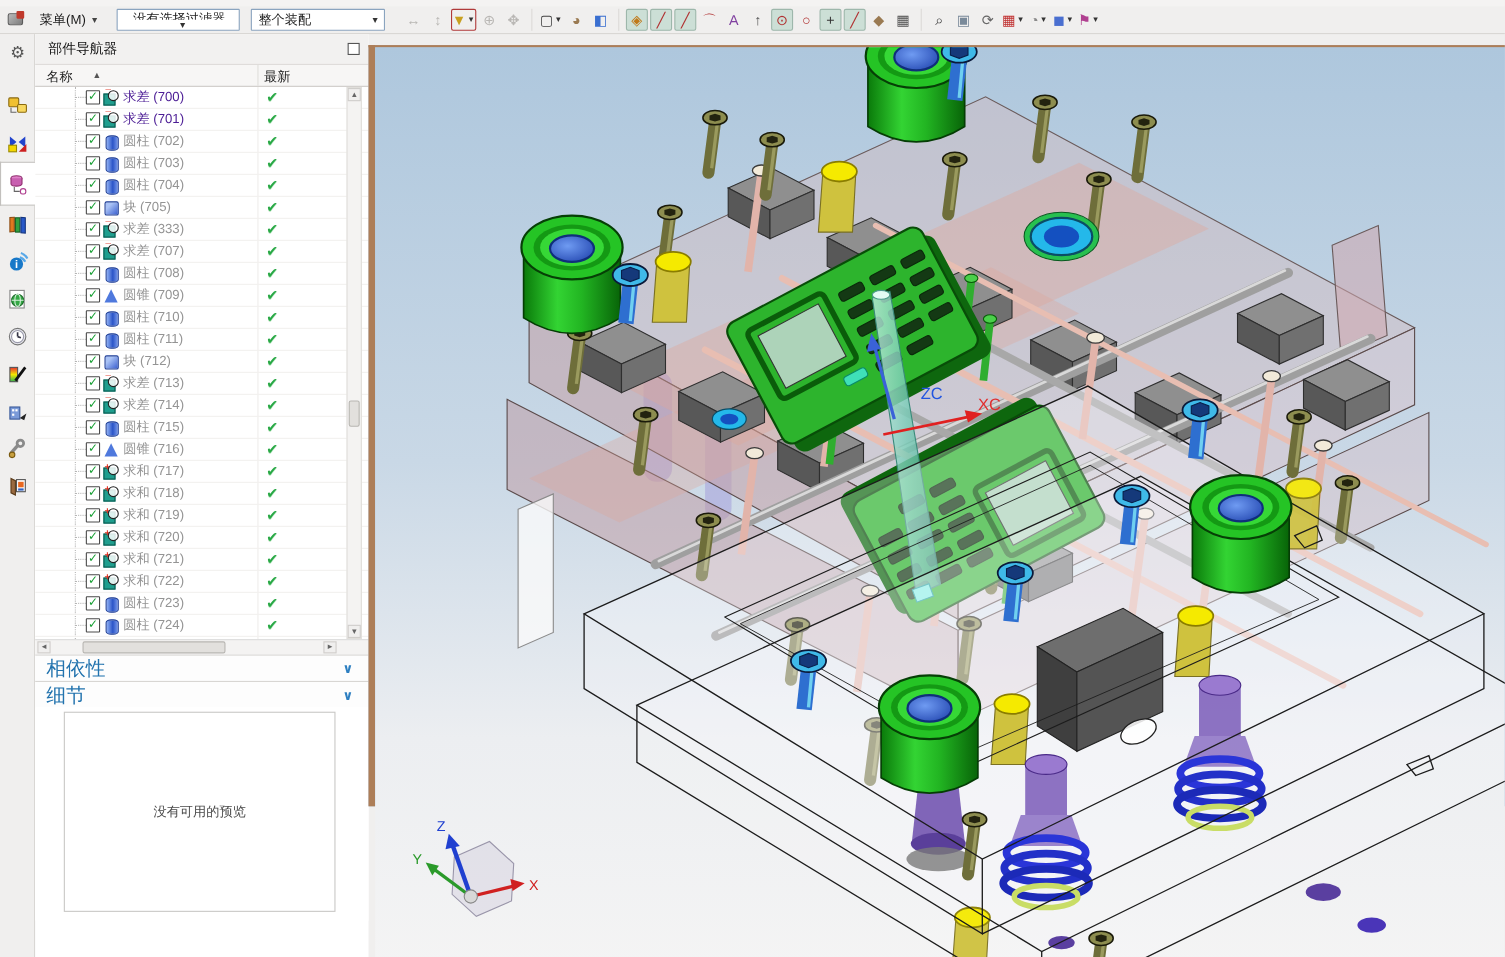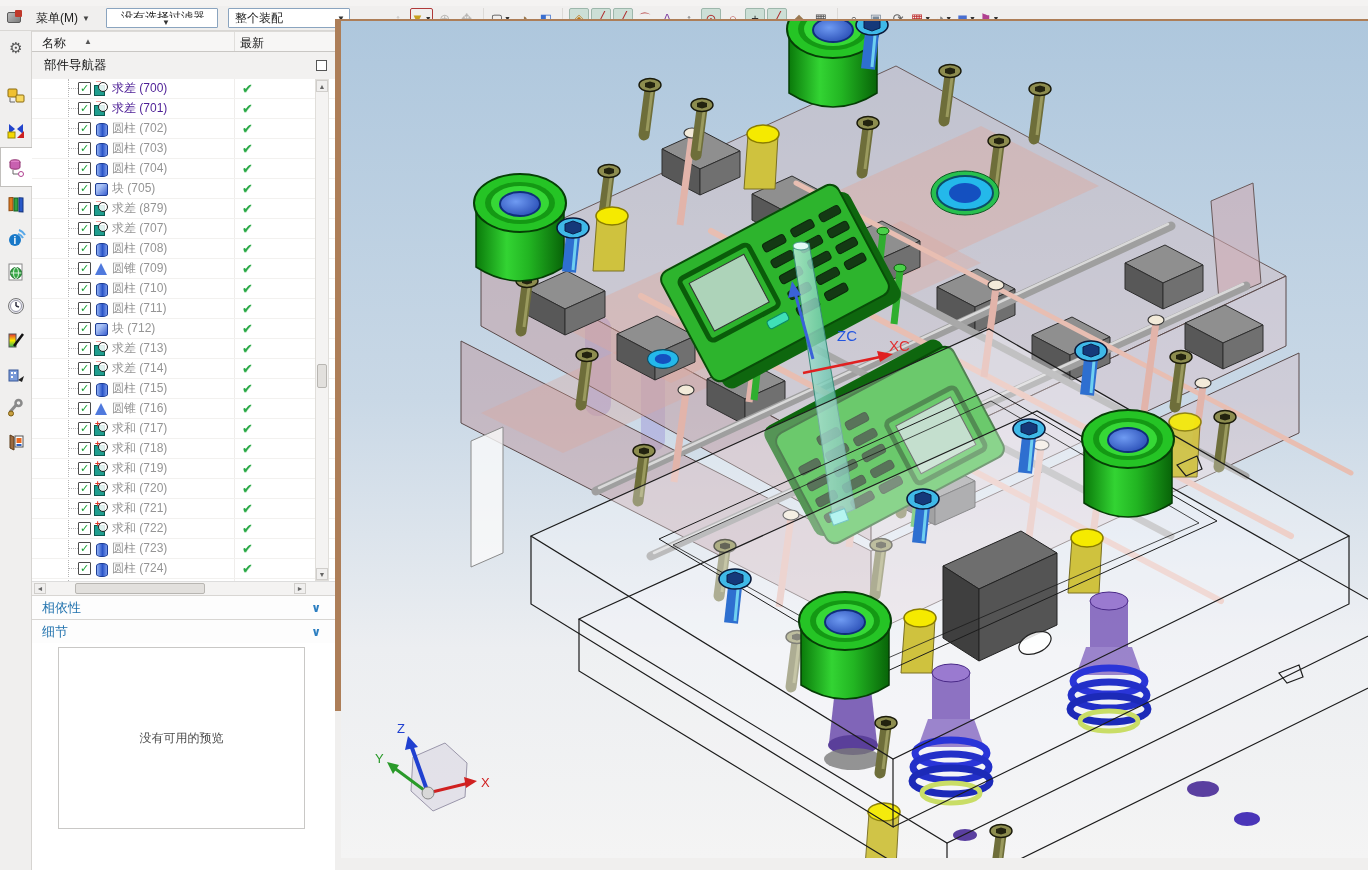--- a/index.html
+++ b/index.html
@@ -94,29 +94,29 @@
     background:#e2e0dd; border:1px solid #b8b6b2; border-radius:2px; }
   #hscroll { position:relative; height:14px; background:#f4f3f2; border-top:1px solid #ddd; }
   #hscroll .arr { position:absolute; top:1px; width:12px; height:11px; font-size:7px; color:#666;
     display:flex; align-items:center; justify-content:center; background:#f0efee; border:1px solid #d0cecb; }
   #hscroll .thumb { position:absolute; left:43px; top:1px; width:130px; height:11px;
     background:#e2e0dd; border:1px solid #b8b6b2; border-radius:2px; }
 
   
   .sec { position:relative; height:24px; border-top:1px solid #d8d6d3; display:flex; align-items:center;
     padding:0 10px; background:#fdfdfd; }
-  .sec .slabel { font-size:13px; color:#2273ae; }
+  .sec .slabel { font-size:18px; color:#2273ae; }
   .sec .chev { position:absolute; right:14px; color:#2d7fc1; font-size:12px; font-weight:bold; }
   #preview-body { height:194px; background:#fff; position:relative; }
   #preview-box { position:absolute; left:26px; top:4px; width:247px; height:182px;
     border:1px solid #c9c8c6; background:#fff; display:flex; align-items:center; justify-content:center; }
   #preview-box span { font-size:12px; color:#4a4a4a; }
 
   
-  #viewport { position:absolute; left:335px; top:19px; width:1033px; height:692px;
+  #viewport { position:absolute; left:335px; top:41px; width:1033px; height:692px;
     border-left:6px solid #ad7e58; border-top:2px solid #ad7e58; background:#b0c8de; }
   #viewport svg { display:block; }
 </style>
 </head>
 <body>
 
 <div id="ribbon-strip">
     <span class="rib-frag" style="left: 68px; width: 54px;">⸺⸺</span>
     <span class="rib-frag" style="left: 352px; width: 26px;">⸺</span>
     <span class="rib-frag" style="left: 690px; width: 40px;">⸺⸺</span>
@@ -337,31 +337,31 @@
     <svg width="20" height="20">
         <path d="M4 3 L8 5 L8 18 L4 16 Z" fill="#9a6a40" stroke="#5a3a18"></path>
         <rect x="9" y="4" width="8" height="11" fill="#fff" stroke="#555"></rect>
         <rect x="10.5" y="6" width="5" height="5" fill="#e86820"></rect>
         <rect x="10.5" y="12" width="5" height="2" fill="#3060c0"></rect>
       </svg>
   </div>
 </div>
 
 <div id="panel">
+  <div id="panel-title">
+    <span>部件导航器</span>
+    <span class="spacer"></span>
+    <span id="float-btn"></span>
+  </div>
   <div id="tree-header">
     <span id="col-name">名称</span>
     <span id="sort-arrow">▲</span>
     <span class="col-sep"></span>
     <span id="col-latest">最新</span>
   </div>
-  <div id="panel-title">
-    <span>部件导航器</span>
-    <span class="spacer"></span>
-    <span id="float-btn"></span>
-  </div>
   <div id="tree">
     <div class="guide"></div>
       <div class="col-sep2"></div>
     <div id="tree-rows">
         <div class="trow">
           <span class="conn"></span>
           <span class="cbx">✓</span>
           <span class="ficon subtract">
             <span class="dash">¯</span>
           </span>
@@ -404,21 +404,21 @@
           <span class="ficon block"></span>
           <span class="tlabel">块 (705)</span>
           <span class="latest-check">✔</span>
         </div>
         <div class="trow">
           <span class="conn"></span>
           <span class="cbx">✓</span>
           <span class="ficon subtract">
             <span class="dash">¯</span>
           </span>
-          <span class="tlabel">求差 (879)</span>
+          <span class="tlabel">求差 (333)</span>
           <span class="latest-check">✔</span>
         </div>
         <div class="trow">
           <span class="conn"></span>
           <span class="cbx">✓</span>
           <span class="ficon subtract">
             <span class="dash">¯</span>
           </span>
           <span class="tlabel">求差 (707)</span>
           <span class="latest-check">✔</span>

